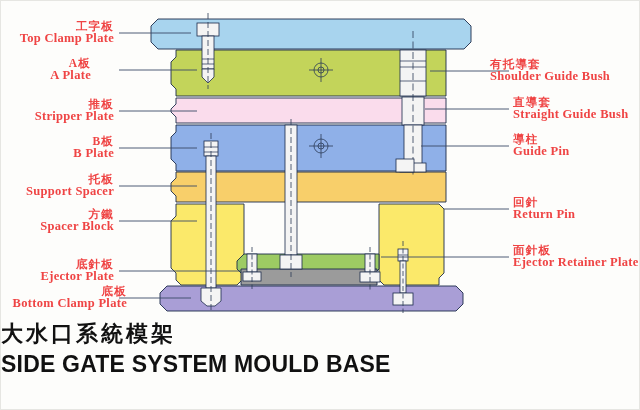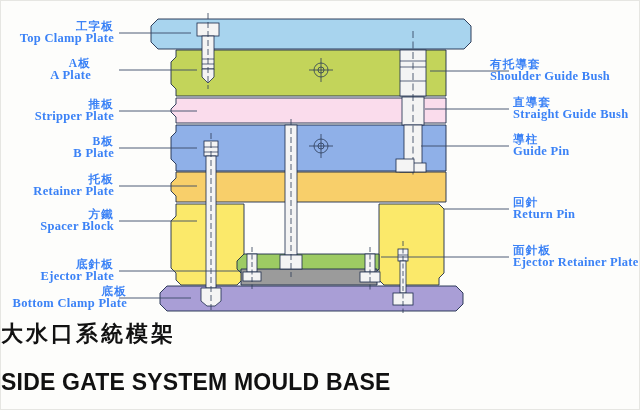--- a/index.html
+++ b/index.html
@@ -14,21 +14,21 @@
   #root{
     position:absolute;left:0;top:0;width:640px;height:410px;
     background:#fdfdfb;
     border:1px solid #e6e6e2;
     box-sizing:border-box;
   }
   svg#diagram{position:absolute;left:0;top:0;width:640px;height:410px;display:block;}
 
   .lbl{
     position:absolute;
-    color:#3b82f6;
+    color:#ef4444;
     font-family:"Liberation Serif", serif;
     font-weight:bold;
     line-height:1.08;
     white-space:nowrap;
     letter-spacing:0.1px;
   }
   .lbl .cn{ font-size:11.5px; display:block; letter-spacing:1.2px;}
   .lbl .en{ font-size:12.5px; display:block; letter-spacing:0.3px;}
   .lbl.right{text-align:left;}
   .lbl.left{text-align:right;}
@@ -37,21 +37,21 @@
     position:absolute;left:0;right:0;
     color:#111111;
   }
   .title-cn{
     font-family:"DejaVu Sans", sans-serif;
     font-weight:bold;font-size:22px;letter-spacing:3px;
   }
   .title-en{
     font-family:"Liberation Sans", sans-serif;
     font-weight:bold;font-size:23px;letter-spacing:0.2px;
-    margin-top:20px;
+    margin-top:2px;
   }
 </style>
 </head>
 <body>
 
 <div id="root">
 
   <svg id="diagram" viewBox="0 0 640 410">
     <defs>
       <style>
@@ -212,21 +212,21 @@
   <div class="lbl left" style="right:525px;top:97px;">
     <span class="cn">推板</span>
     <span class="en">Stripper Plate</span>
   </div>
   <div class="lbl left" style="right:525px;top:134px;">
     <span class="cn">B板</span>
     <span class="en">B Plate</span>
   </div>
   <div class="lbl left" style="right:525px;top:172px;">
     <span class="cn">托板</span>
-    <span class="en">Retainer Plate</span>
+    <span class="en">Support Spacer</span>
   </div>
   <div class="lbl left" style="right:525px;top:207px;">
     <span class="cn">方鐵</span>
     <span class="en">Spacer Block</span>
   </div>
   <div class="lbl left" style="right:525px;top:257px;">
     <span class="cn">底針板</span>
     <span class="en">Ejector Plate</span>
   </div>
   <div class="lbl left" style="right:512px;top:284px;">

